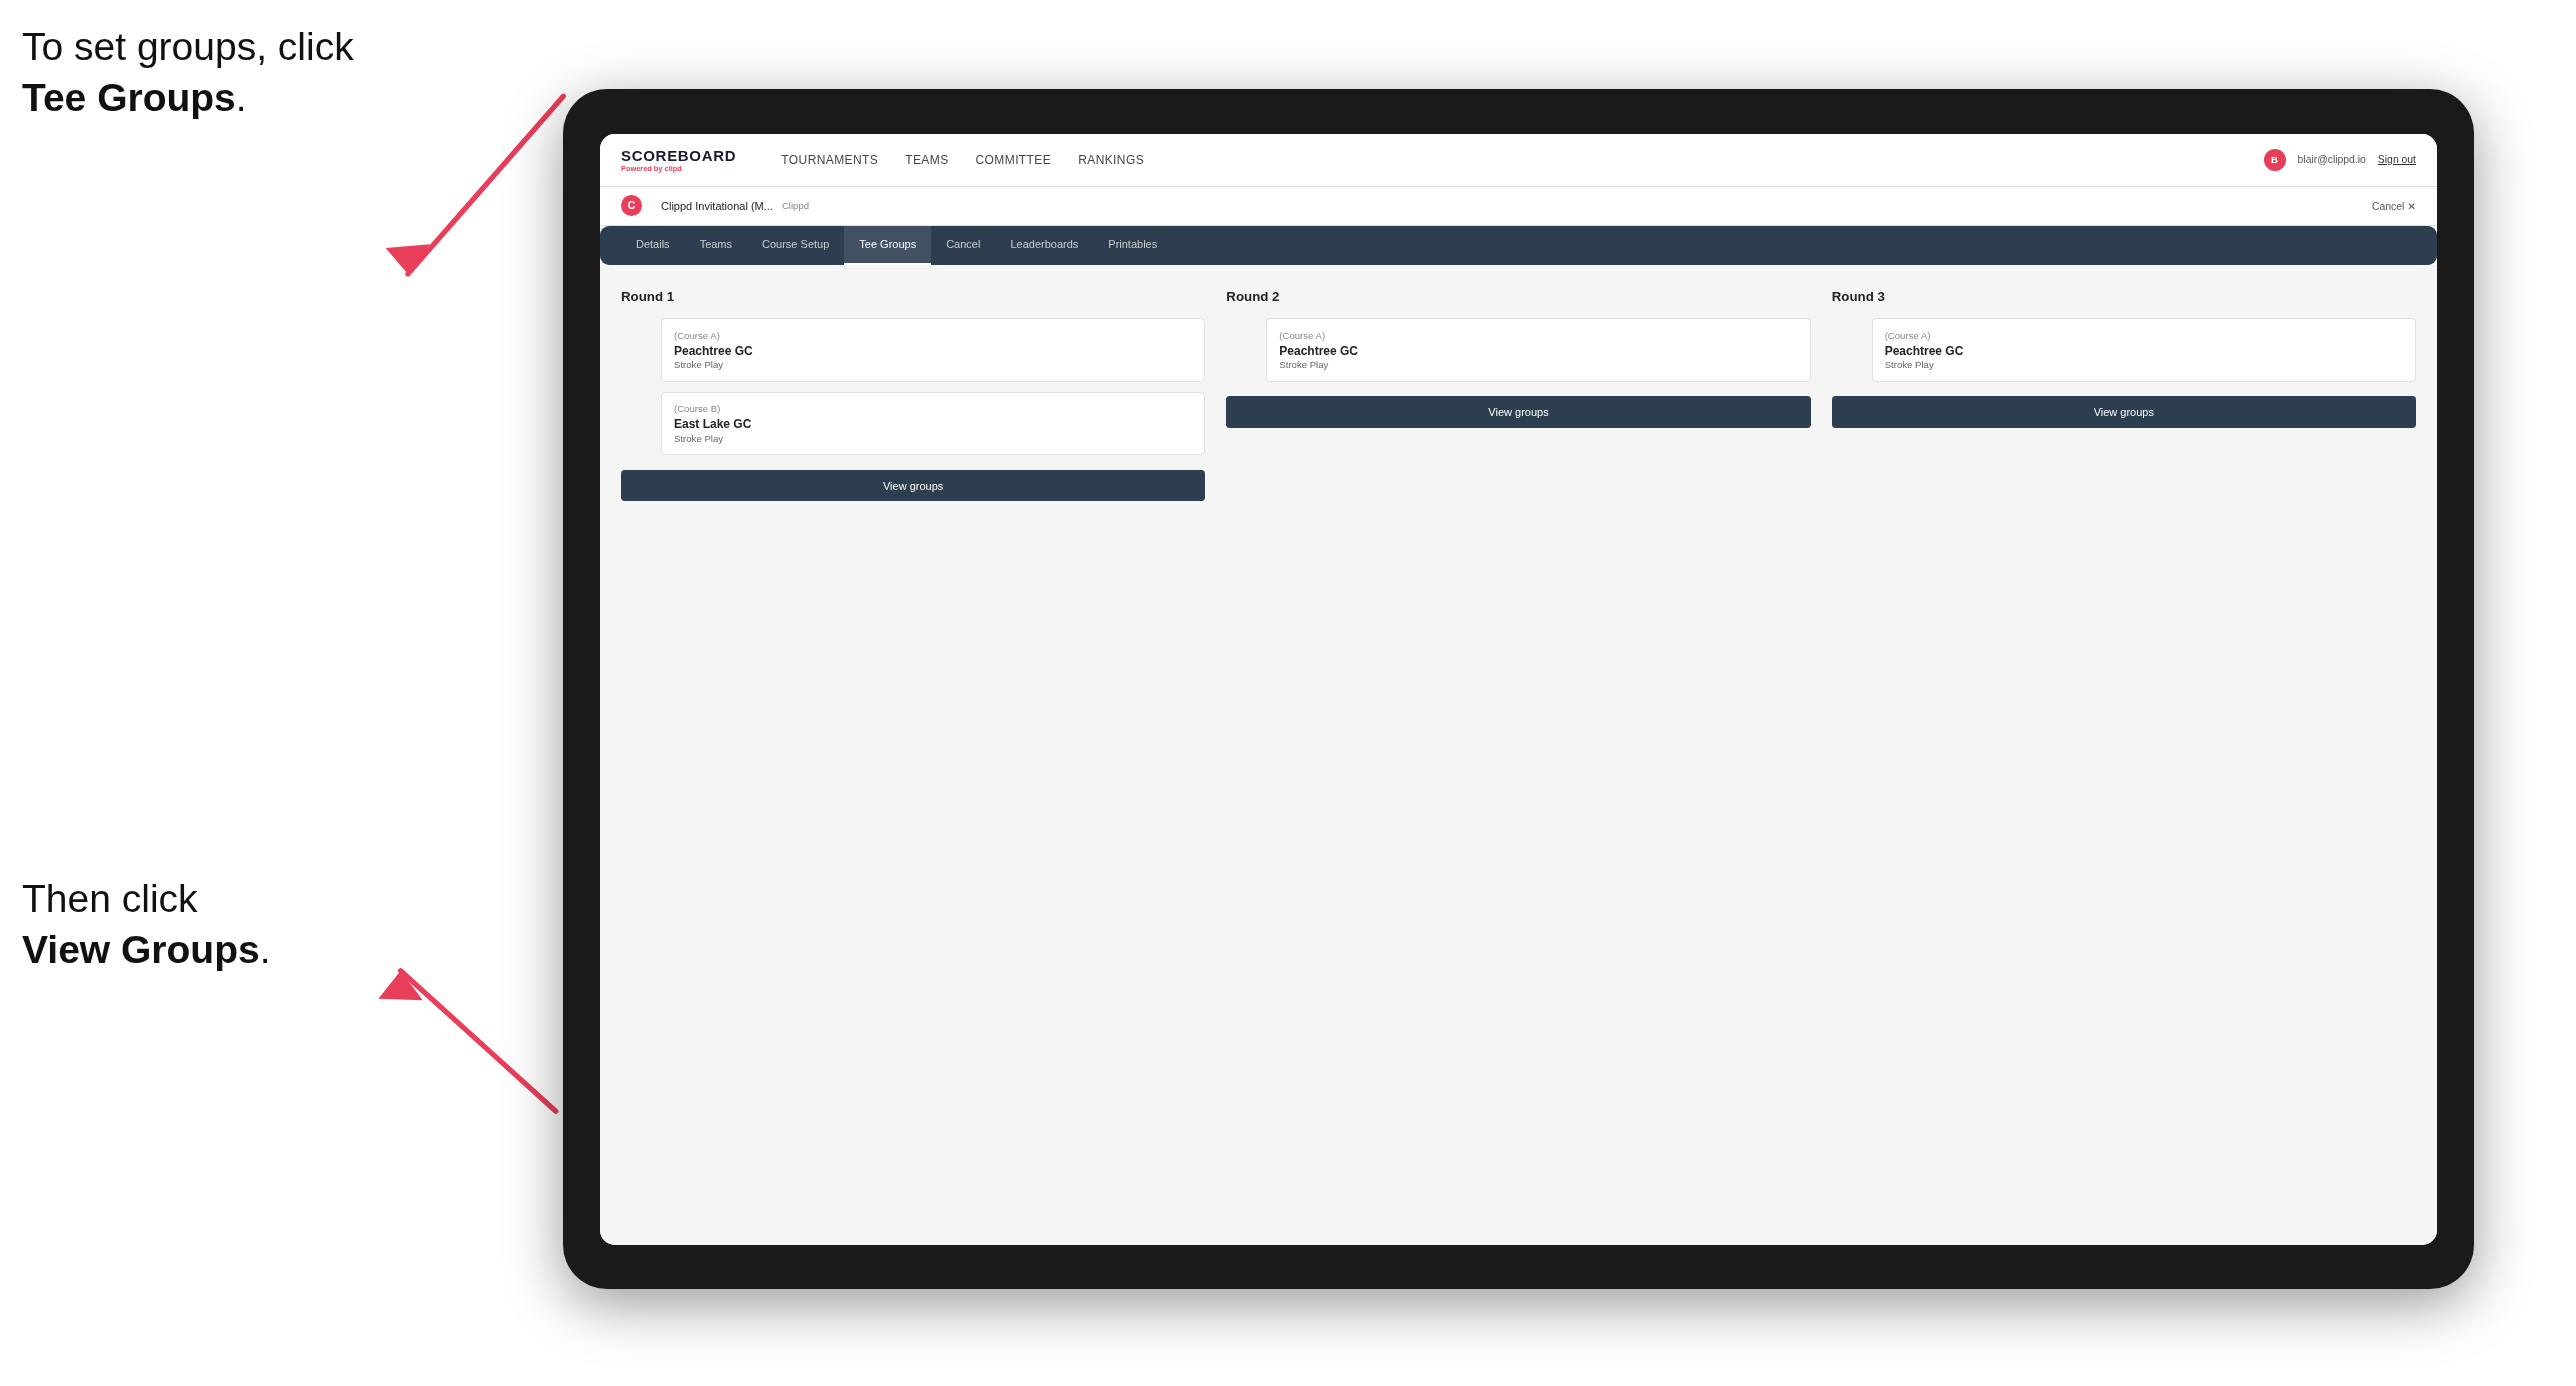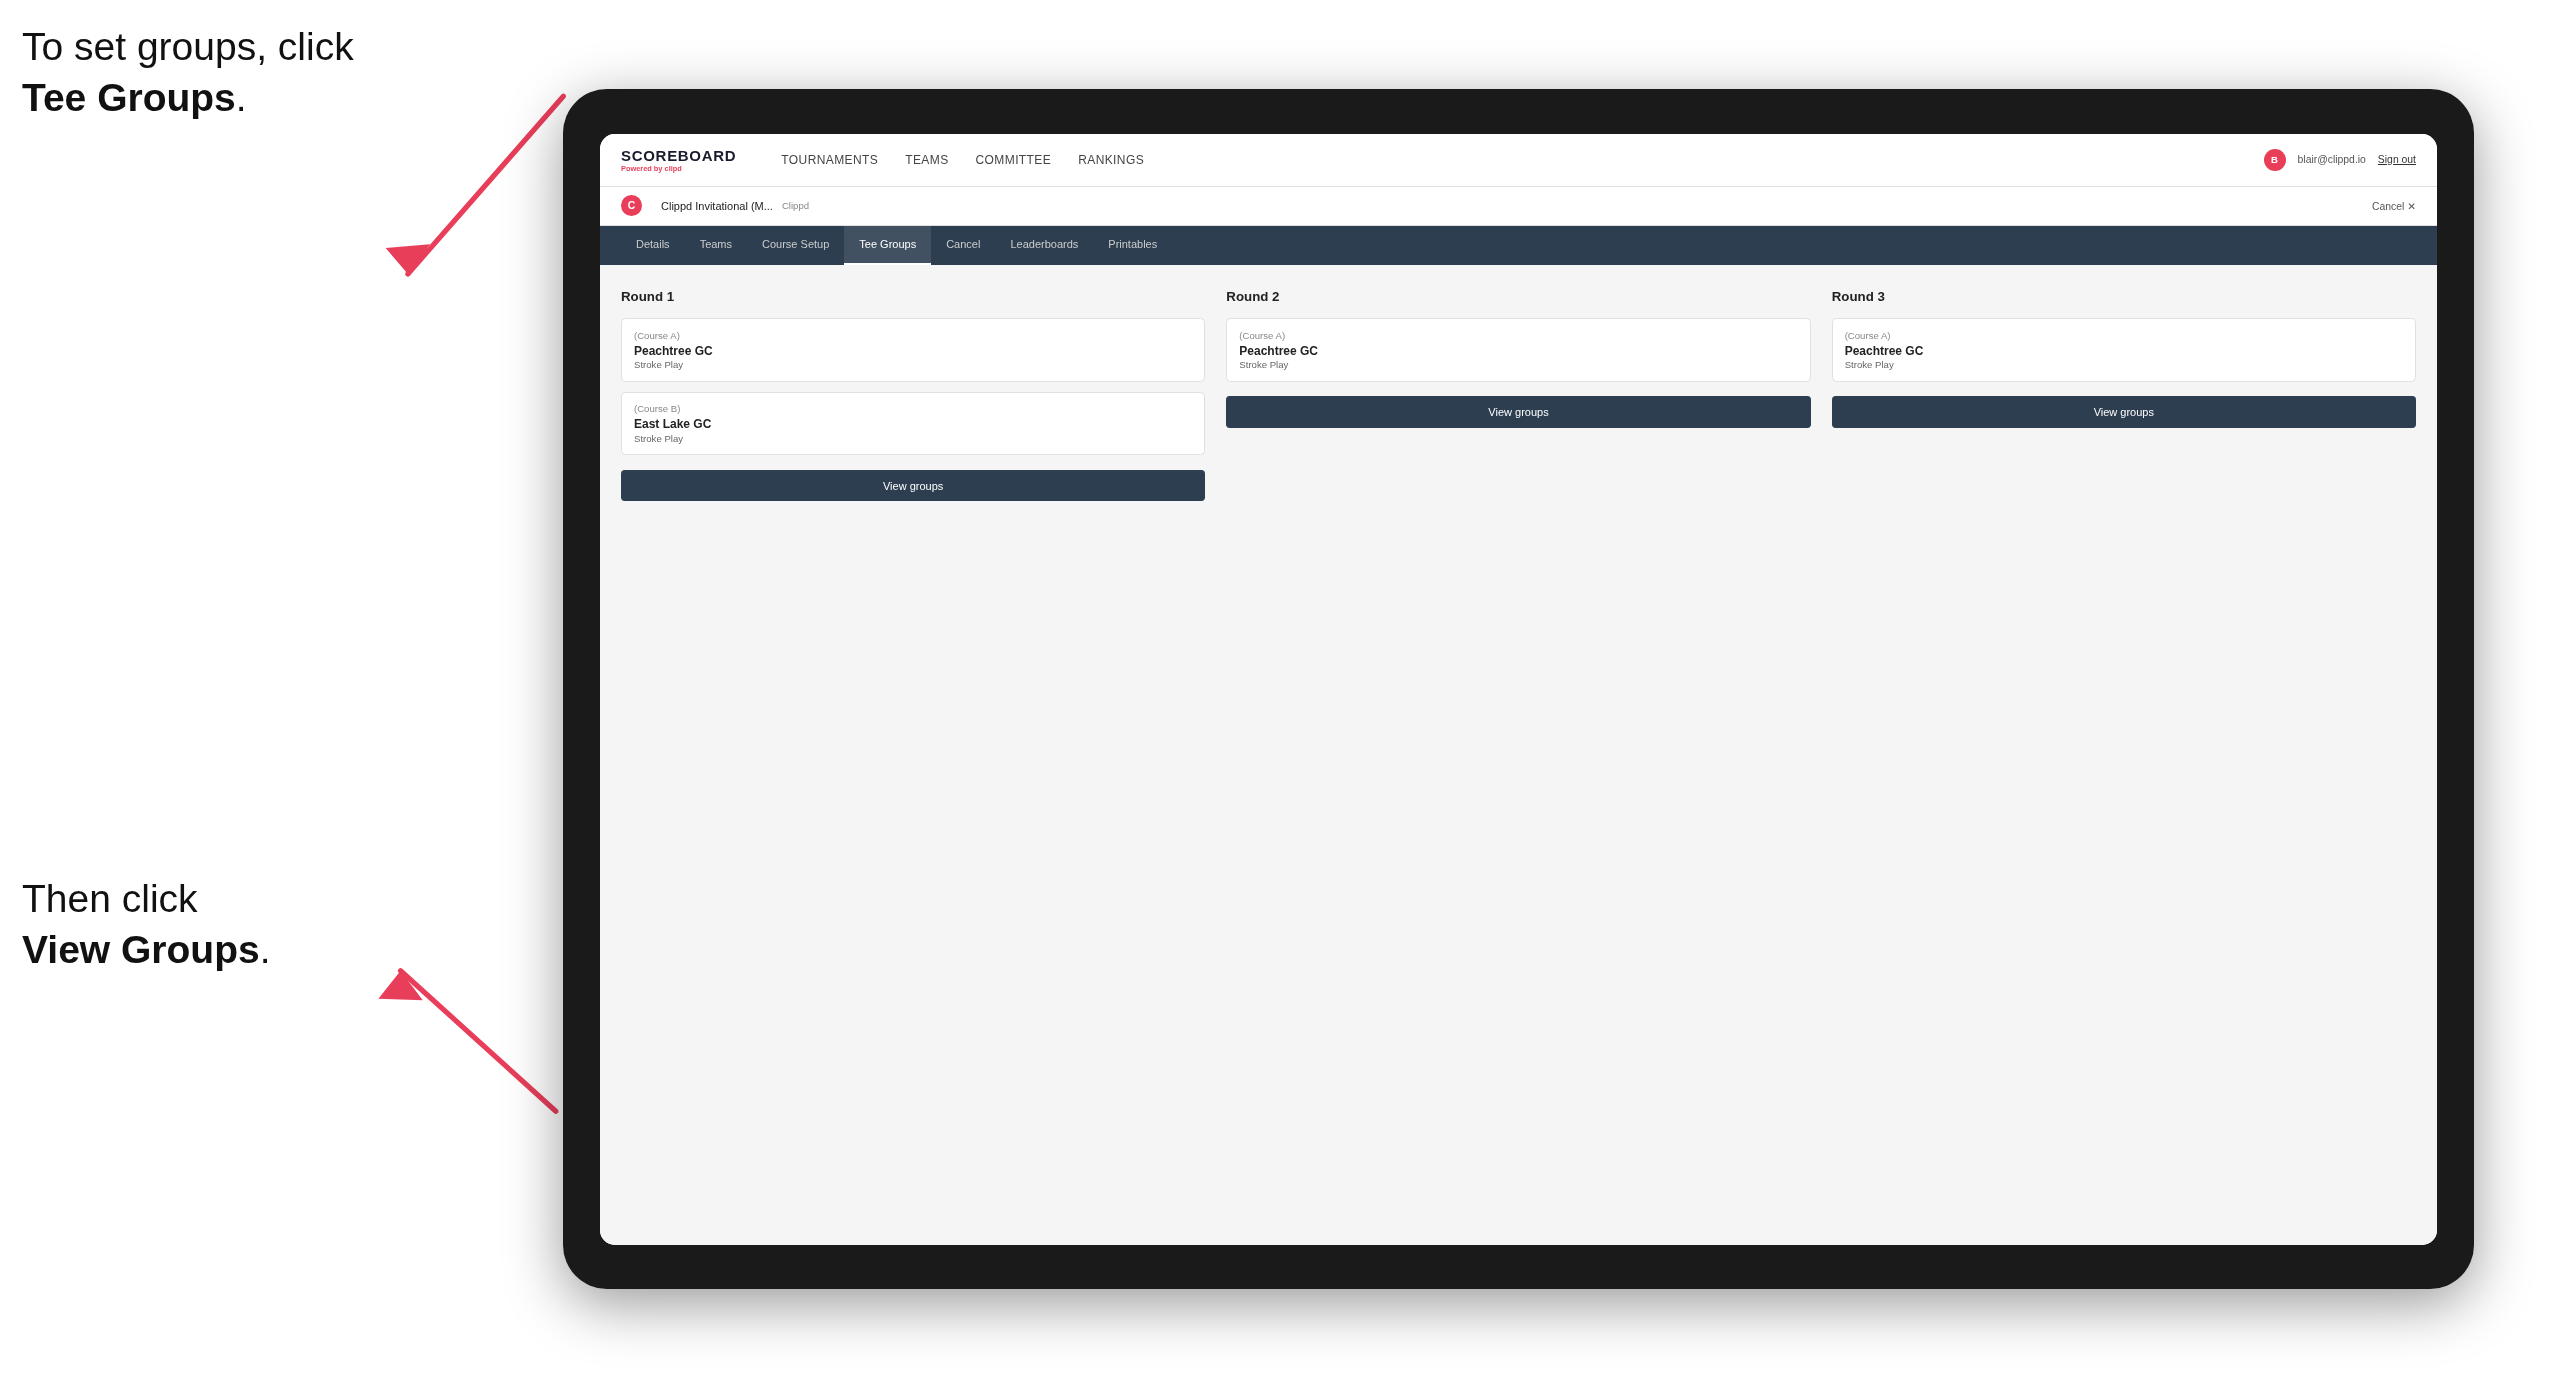--- a/index.html
+++ b/index.html
@@ -180,20 +180,21 @@
     }
 
     
     .tab-nav {
       background: #2c3e50;
       padding: 0 21px;
       display: flex;
       gap: 0;
       height: 39px;
       align-items: stretch;
+      border-radius: 9px;
     }
 
     .tab-item {
       padding: 0 15px;
       display: flex;
       align-items: center;
       font-size: 11px;
       color: #ccc;
       cursor: pointer;
       border-bottom: 2.2px solid transparent;
@@ -230,20 +231,21 @@
       font-weight: 600;
       color: #222;
       margin-bottom: 4.4px;
     }
 
     .course-card {
       background: #ffffff;
       border: 0.7px solid #e0e0e0;
       border-radius: 4.4px;
       padding: 10.4px 12px;
+      margin-left: 40px;
     }
 
     .course-label {
       font-size: 9.6px;
       color: #888;
       margin-bottom: 3px;
     }
 
     .course-name {
       font-size: 12px;

